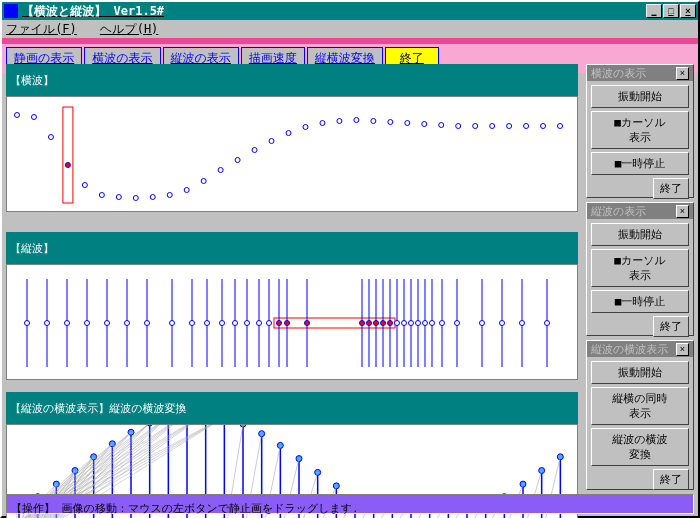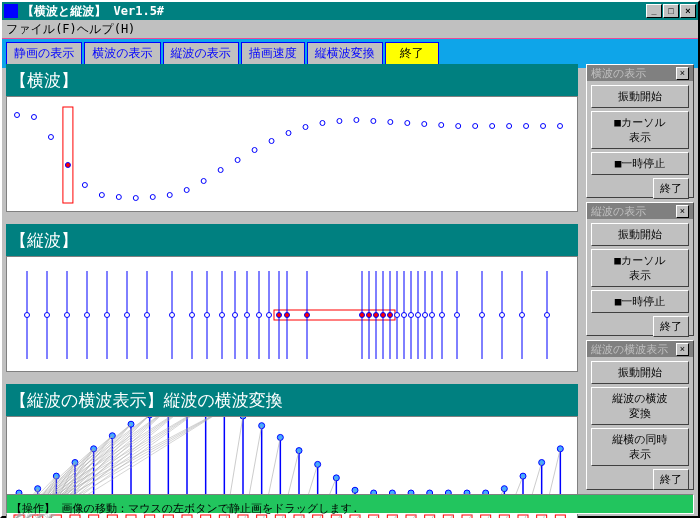--- a/index.html
+++ b/index.html
@@ -1,37 +1,37 @@
 <!DOCTYPE html>
 <html><head>
 <meta charset="utf-8">
 <style>
 * { margin: 0; padding: 0; box-sizing: border-box; }
 body { font-family: "MS Gothic", monospace; font-size: 12px; background: #c0c0c0; }
-.window { width: 700px; height: 518px; background: #c0c0c0; border: 2px solid; border-color: #fff #000 #000 #fff; position: relative; }
+.window { width: 700px; height: 518px; background: #c0c0c0; border: 2px solid; border-color: #fff #000 #000 #fff; position: relative; text-decoration: underline; }
 .titlebar { background: #008080; color: #fff; height: 18px; display: flex; align-items: center; padding: 0 2px; font-weight: bold; }
 .titlebar-icon { width: 14px; height: 14px; background: #00f; margin-right: 4px; }
 .titlebar-text { flex: 1; }
 .titlebar-btns { display: flex; gap: 1px; }
 .titlebar-btn { width: 16px; height: 14px; background: #c0c0c0; border: 1px solid; border-color: #fff #000 #000 #fff; font-size: 9px; display: flex; align-items: center; justify-content: center; font-family: Arial; color: #000; }
-.menubar { background: #c0c0c0; height: 18px; display: flex; align-items: center; padding: 0 4px; gap: 0; }
-.toolbar { background: #0ea5e9; padding: 3px 4px; display: flex; gap: 2px; border-top: 1px solid #ec4899; }
+.menubar { background: #c0c0c0; height: 18px; display: flex; align-items: center; padding: 0 4px; gap: 23px; }
+.toolbar { background: #f9a8d4; padding: 3px 4px; display: flex; gap: 2px; border-top: 6px solid #ec4899; }
 .tbtn { border: 2px solid; border-color: #fff #404040 #404040 #fff; padding: 1px 6px; background: #c0c0c0; font-size: 12px; }
 .tbtn.blue { color: #00f; border-color: #00f; border-width: 1px; padding: 2px 7px; }
 .tbtn.yellow { background: #ff0; color: #000; border-color: #00f; border-width: 1px; padding: 2px 14px; }
 .content { position: absolute; top: 62px; left: 4px; right: 4px; bottom: 20px; }
-.panel-header { background: #008080; color: #fff; height: 32px; padding: 13px 4px; display: flex; align-items: center; font-size: 17px; }
+.panel-header { background: #008080; color: #fff; height: 32px; padding: 13px 4px; display: flex; align-items: center; font-size: 11px; }
 .panel-body { background: #fff; border: 1px solid #808080; position: relative; overflow: hidden; }
 .side-panel { position: absolute; right: 0; width: 108px; background: #c0c0c0; border: 1px solid; border-color: #fff #404040 #404040 #fff; }
 .side-header { background: #808080; color: #c0c0c0; height: 16px; display: flex; align-items: center; padding: 0 4px; font-size: 11px; }
 .side-header .close { margin-left: auto; width: 13px; height: 13px; background: #c0c0c0; border: 1px solid; border-color: #fff #000 #000 #fff; color: #000; font-size: 9px; display: flex; align-items: center; justify-content: center; font-family: Arial; }
 .side-body { padding: 4px; display: flex; flex-direction: column; gap: 3px; }
 .sbtn { border: 1px solid; border-color: #fff #404040 #404040 #fff; background: #c0c0c0; padding: 3px 19px; font-size: 11px; text-align: center; }
 .sbtn.right { align-self: flex-end; padding: 2px 6px; }
-.statusbar { position: absolute; bottom: 2px; left: 4px; right: 4px; height: 20px; background: #22c55e; border: 1px solid; border-color: #808080 #fff #fff #808080; padding: 6px 4px; font-size: 11px; }
+.statusbar { position: absolute; bottom: 2px; left: 4px; right: 4px; height: 20px; background: #8b5cf6; border: 1px solid; border-color: #808080 #fff #fff #808080; padding: 6px 4px; font-size: 11px; }
 svg { position: absolute; top: 0; left: 0; }
 </style>
 </head>
 <body>
 
 <div class="window">
   <div class="titlebar">
     <div class="titlebar-icon"></div>
     <div class="titlebar-text">【横波と縦波】 Ver1.5#</div>
     <div class="titlebar-btns">
@@ -101,21 +101,21 @@
         <div class="close">×</div>
       </div>
       <div class="side-body">
         <div class="sbtn">振動開始</div>
         <div class="sbtn">■カーソル表示</div>
         <div class="sbtn">■一時停止</div>
         <div class="sbtn right">終了</div>
       </div>
     </div>
 
-    <div class="panel-header" style="width:572px;margin-top:12px">【縦波】</div>
+    <div class="panel-header" style="width:572px;margin-top:20px">【縦波】</div>
     <div class="panel-body" id="p2" style="width:572px;height:116px">
         <svg width="572" height="116">
           <rect x="267" y="53" width="121" height="10" fill="none" stroke="#f00" stroke-width="1"></rect>
           <line x1="20" y1="14" x2="20" y2="102" stroke="#00f" stroke-width="1"></line>
           <circle cx="20" cy="58" r="2.5" fill="#fff" stroke="#00f" stroke-width="1"></circle>
           <line x1="40" y1="14" x2="40" y2="102" stroke="#00f" stroke-width="1"></line>
           <circle cx="40" cy="58" r="2.5" fill="#fff" stroke="#00f" stroke-width="1"></circle>
           <line x1="60" y1="14" x2="60" y2="102" stroke="#00f" stroke-width="1"></line>
           <circle cx="60" cy="58" r="2.5" fill="#fff" stroke="#00f" stroke-width="1"></circle>
           <line x1="80" y1="14" x2="80" y2="102" stroke="#00f" stroke-width="1"></line>
@@ -360,22 +360,22 @@
         </svg>
       </div>
 
     <div class="side-panel" style="top:276px;height:150px">
       <div class="side-header">
         <span>縦波の横波表示</span>
         <div class="close">×</div>
       </div>
       <div class="side-body">
         <div class="sbtn">振動開始</div>
+        <div class="sbtn">縦横の同時表示</div>
         <div class="sbtn">縦波の横波変換</div>
-        <div class="sbtn">縦横の同時表示</div>
         <div class="sbtn right">終了</div>
       </div>
     </div>
 
   </div>
 
   <div class="statusbar">【操作】 画像の移動：マウスの左ボタンで静止画をドラッグします.</div>
 </div>
 
 </body></html>

